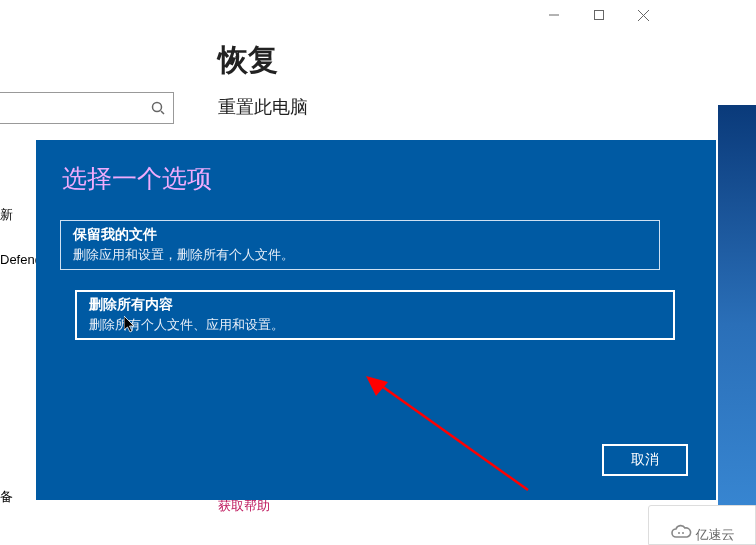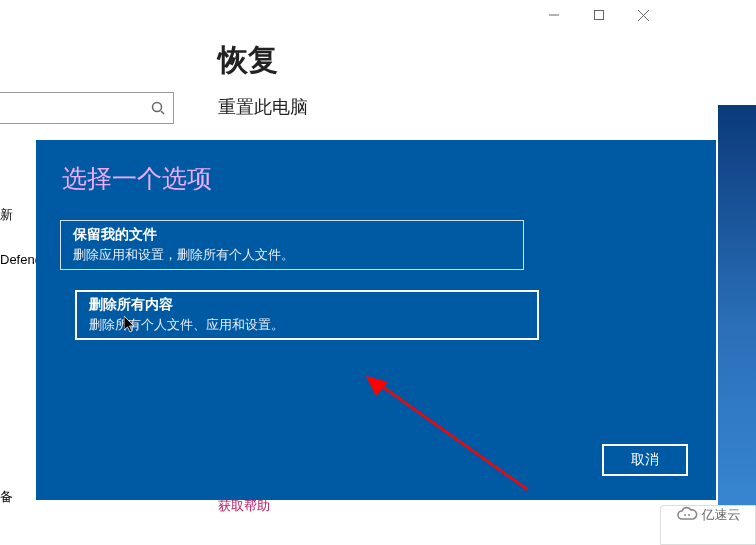--- a/index.html
+++ b/index.html
@@ -50,36 +50,36 @@
   .help-link {
     position: absolute; left: 218px; top: 497px; font-size: 13px; color: #be185d; text-align: right;
   }
   
   .taskstrip {
     position: absolute; right: 0; top: 105px; width: 38px; height: 440px;
     background: linear-gradient(180deg, #0a3a7a, #2a6fb8, #3a8ad6);
   }
   
   .watermark {
-    position: absolute; right: 0; bottom: 0; width: 96px; height: 40px;
+    position: absolute; right: 0; bottom: 0; width: 108px; height: 40px;
     background: #fff; border: 1px solid #ddd; border-radius: 3px 0 0 0;
-    display: flex; align-items: flex-start; justify-content: center; gap: 4px;
+    display: flex; align-items: flex-end; justify-content: center; gap: 4px;
     font-size: 13px; color: #666;
   }
   .watermark .wm-icon { font-size: 16px; color: #888; }
   
   .modal {
     position: absolute; left: 36px; top: 140px; width: 680px; height: 360px;
     background: #005aa3;
   }
   .modal-title {
     position: absolute; left: 26px; top: 22px; color: #f0abfc; font-size: 25px; font-weight: 400;
   }
   .option {
-    position: absolute; left: 24px; width: 464px; height: 50px;
+    position: absolute; left: 24px; width: 600px; height: 50px;
     border: 1px solid #cfe1f3; color: #fff; padding: 6px 12px;
     display: flex; flex-direction: column; justify-content: center; gap: 2px;
   }
   .option.second { border: 2px solid #fff; margin-left: 15px; }
   .opt1 { top: 80px; }
   .opt2 { top: 150px; }
   .opt-title { font-size: 14px; font-weight: 700; }
   .opt-desc { font-size: 13px; font-weight: 400; color: #e6eef8; }
   .cancel-btn {
     position: absolute; right: 28px; bottom: 24px; width: 86px; height: 32px;

